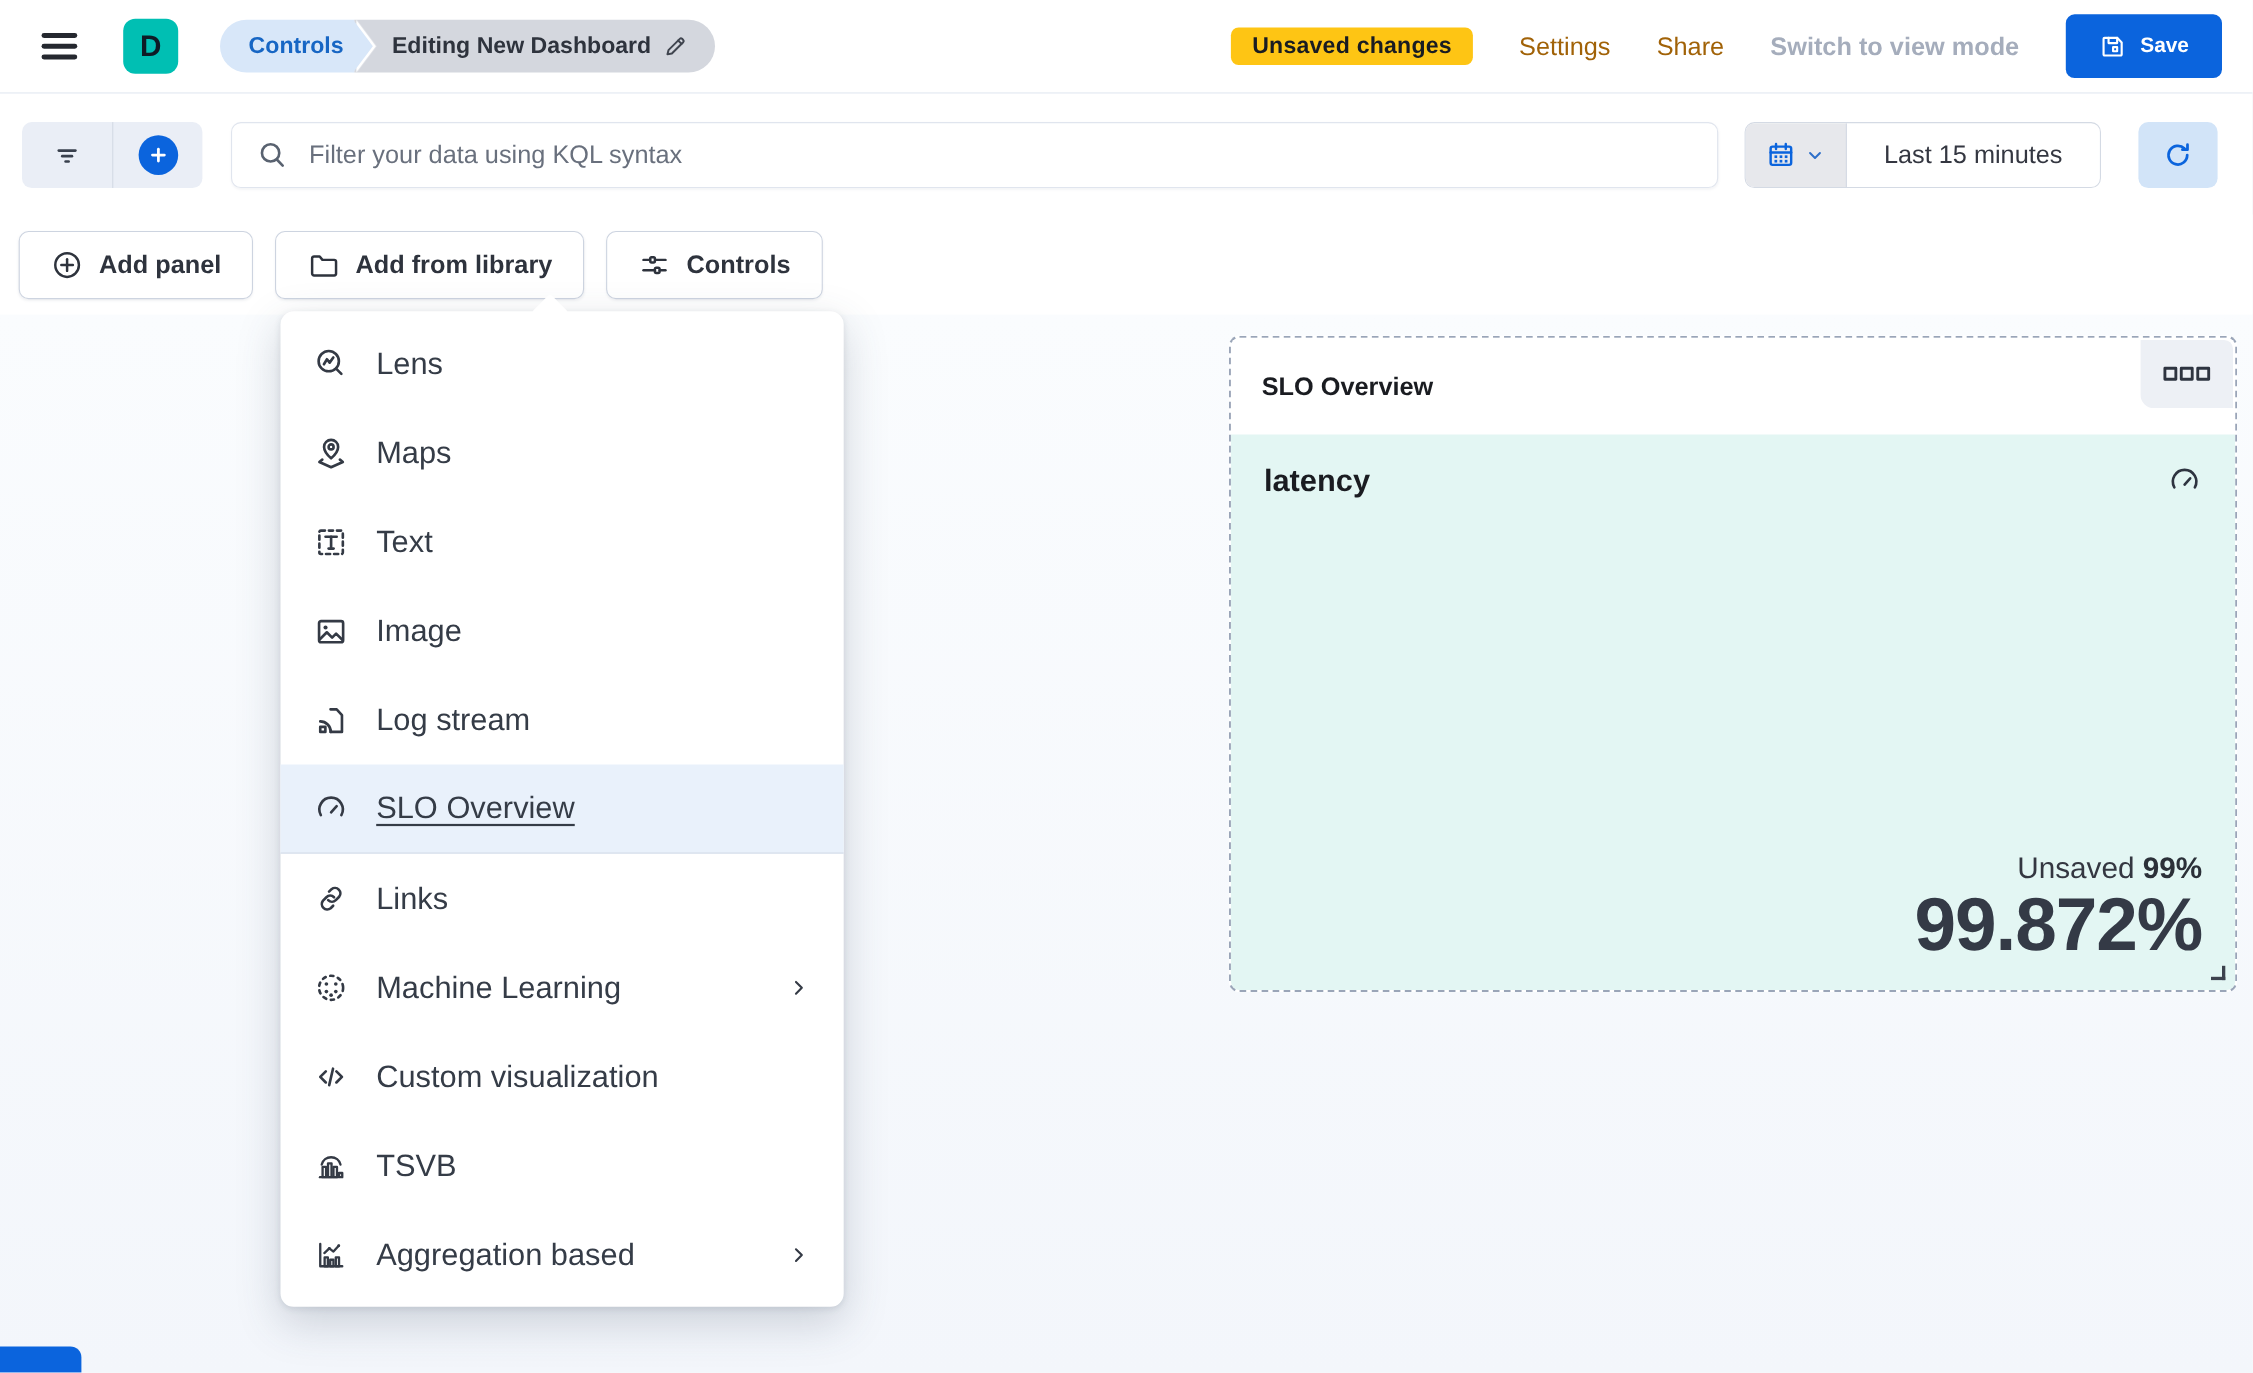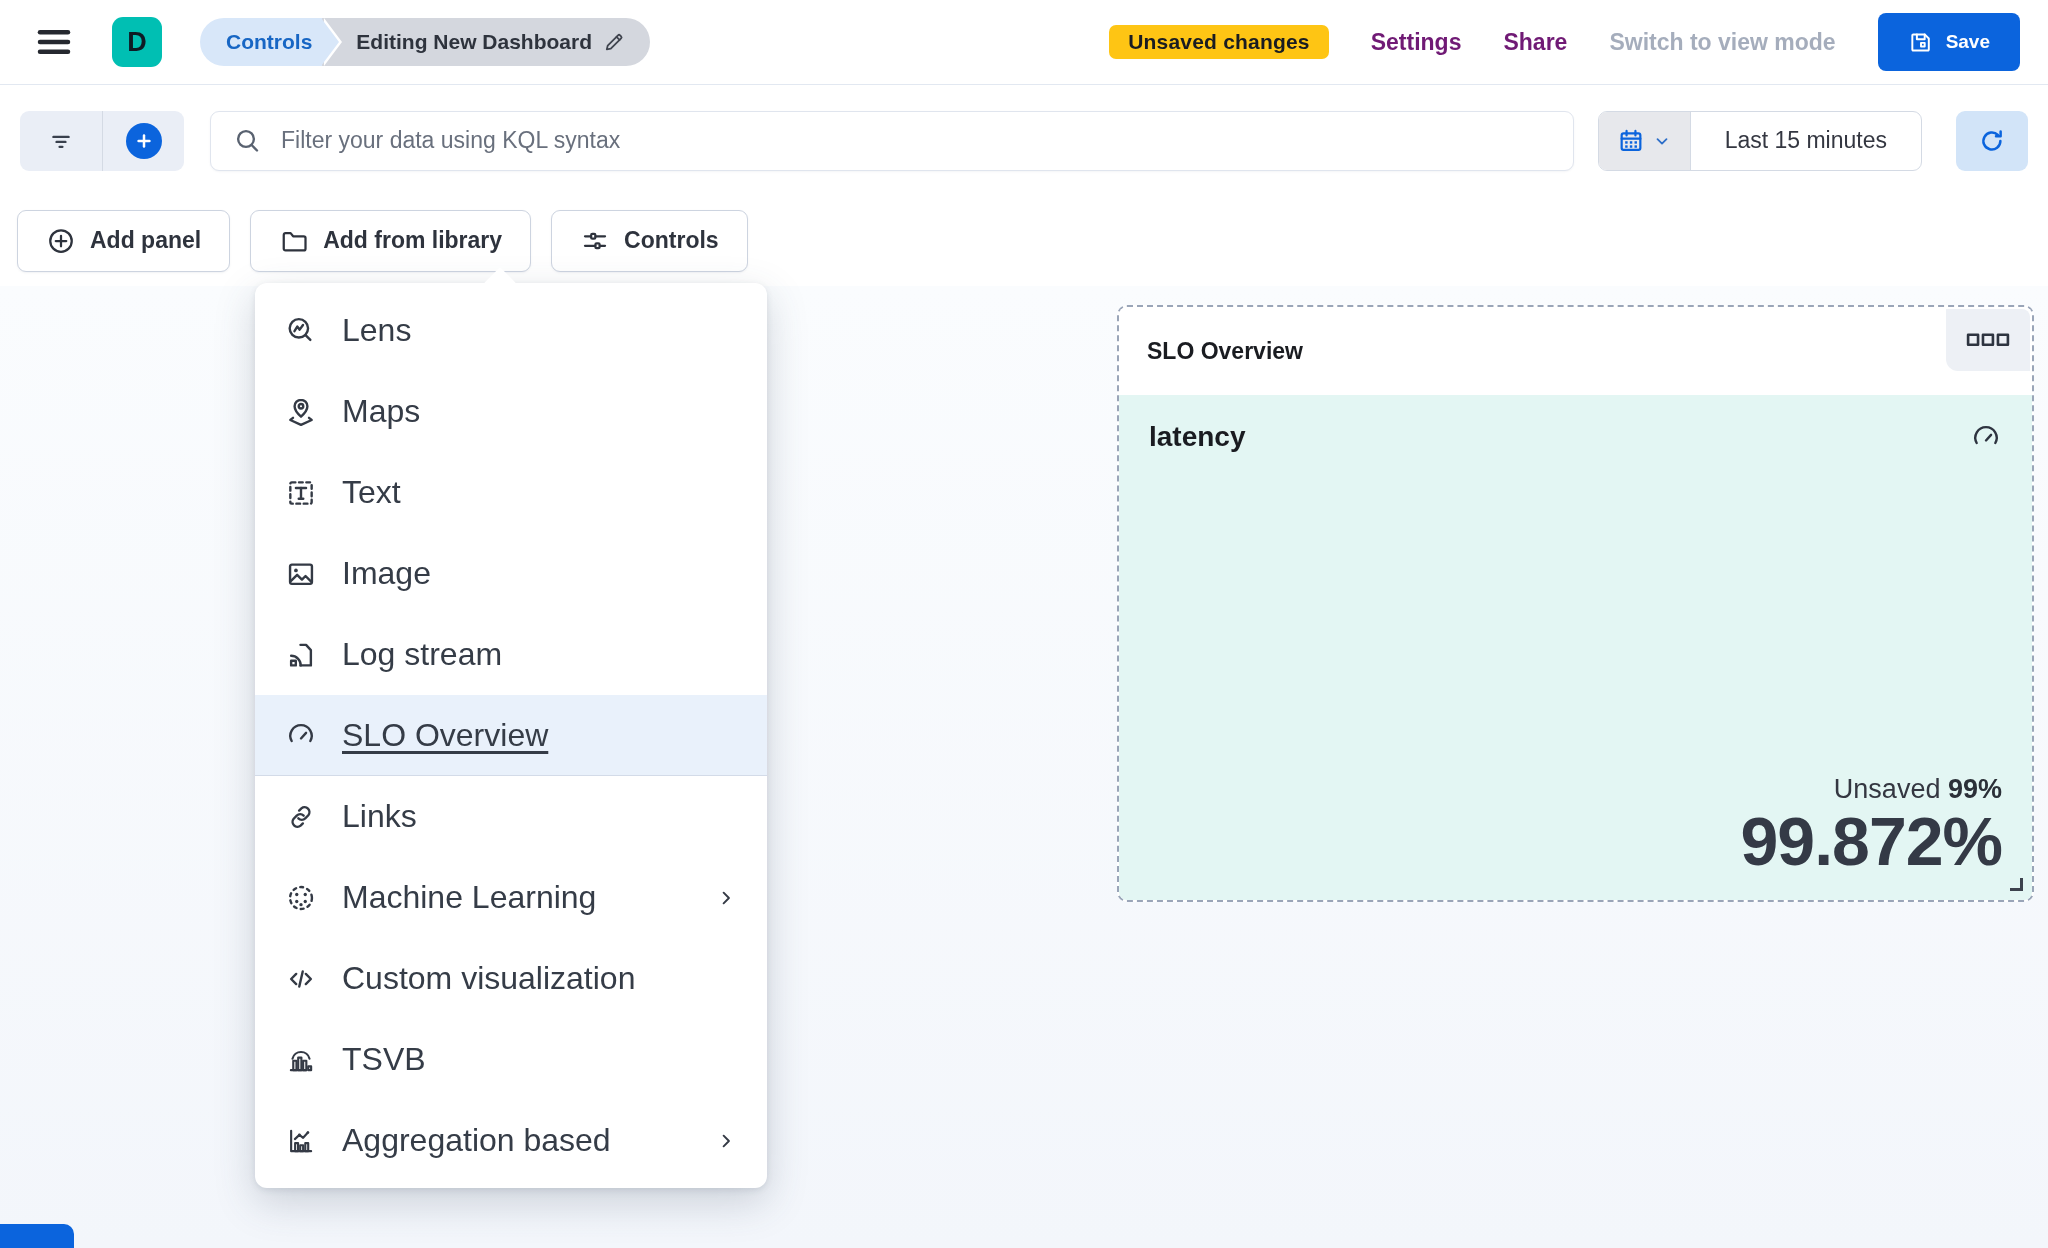--- a/index.html
+++ b/index.html
@@ -22,28 +22,28 @@
   .crumb{height:48px;display:flex;align-items:center;font-size:21px;font-weight:600;}
   .crumb-root{background:#d8e7f9;color:#1766c4;border-radius:24px 0 0 24px;padding:0 10px 0 26px;position:relative;z-index:2;}
   .crumb-root .arrow{position:absolute;right:-17px;top:0;width:0;height:0;z-index:3;
     border-top:24px solid transparent;border-bottom:24px solid transparent;border-left:18px solid #d8e7f9;
     filter:drop-shadow(3px 0 0 #fff);}
   .crumb-current{background:#d4d7de;color:#2e333d;border-radius:0 24px 24px 0;padding:0 24px 0 34px;gap:10px;}
   .crumb-current .pen{color:#40454f;}
   .topbar-right{margin-left:auto;display:flex;align-items:center;gap:42px;}
   .badge-warn{background:#fec514;color:#191c22;font-size:21px;font-weight:700;border-radius:7px;
     padding:5px 19px;letter-spacing:.2px;}
-  .toplink{font-size:23px;font-weight:700;color:#701a75;cursor:pointer;}
+  .toplink{font-size:23px;font-weight:400;color:#a16207;cursor:pointer;}
   .toplink.disabled{color:#a5adbc;font-weight:600;cursor:default;}
   .btn-save{display:flex;align-items:center;gap:12px;background:#0b64dd;color:#fff;border:none;
     border-radius:8px;height:58px;padding:0 30px;font-size:19px;font-weight:700;cursor:pointer;
     font-family:inherit;margin-right:2px;}
 
   
-  .filterrow{position:absolute;top:86px;left:0;right:0;height:109px;background:#fff;
+  .filterrow{position:absolute;top:86px;left:0;right:12px;height:109px;background:#fff;
     display:flex;align-items:center;padding:0 20px;}
   .filter-group{display:flex;height:60px;background:#eaeef6;border-radius:9px;overflow:hidden;flex:0 0 auto;}
   .filter-group .cell{width:82px;display:flex;align-items:center;justify-content:center;cursor:pointer;}
   .filter-group .cell + .cell{border-left:1px solid #d4dae4;}
   .funnel{color:#39404d;}
   .plus-circle{width:36px;height:36px;border-radius:50%;background:#0b64dd;color:#fff;
     display:flex;align-items:center;justify-content:center;}
   .searchbox{flex:1;height:60px;margin-left:26px;border:1px solid #e0e5ee;border-radius:9px;background:#fff;
     display:flex;align-items:center;padding:0 22px;box-shadow:0 1px 2px rgba(120,130,150,.08);}
   .searchbox .mag{color:#596270;flex:0 0 auto;}
@@ -70,21 +70,21 @@
   
   .canvas{position:absolute;top:286px;left:0;right:0;bottom:0;
     background:linear-gradient(180deg,#fafcfe 0%,#f3f6fb 100%);}
 
   
   .menu{position:absolute;left:255px;top:283px;width:512px;background:#fff;border-radius:12px;
     box-shadow:0 14px 40px rgba(60,72,94,.22),0 2px 6px rgba(60,72,94,.12);padding:7px 0;z-index:5;}
   .menu-caret{position:absolute;top:-11px;left:233px;width:24px;height:24px;background:#fff;
     transform:rotate(45deg);border-radius:3px;}
   .menu-item{height:81px;display:flex;align-items:center;padding:0 30px;gap:25px;cursor:pointer;
-    font-size:32px;color:#353c47;position:relative;z-index:1;}
+    font-size:28px;color:#353c47;position:relative;z-index:1;}
   .menu-item .mi-icon{color:#343a45;flex:0 0 auto;}
   .menu-item.selected{background:#e9f1fb;border-bottom:1px solid #d3dbe8;}
   .menu-item.selected .mi-label{text-decoration:underline;text-underline-offset:5px;}
   .mi-sub{margin-left:auto;color:#343a45;}
 
   
   .slopanel{position:absolute;left:1117px;top:305px;width:917px;height:597px;background:#fff;
     border:2px dashed #9aa5b8;border-radius:10px;overflow:hidden;}
   .slopanel-header{height:88px;display:flex;align-items:center;padding:0 28px;background:#fff;}
   .slopanel-title{font-size:23px;font-weight:700;color:#1a1c21;}

